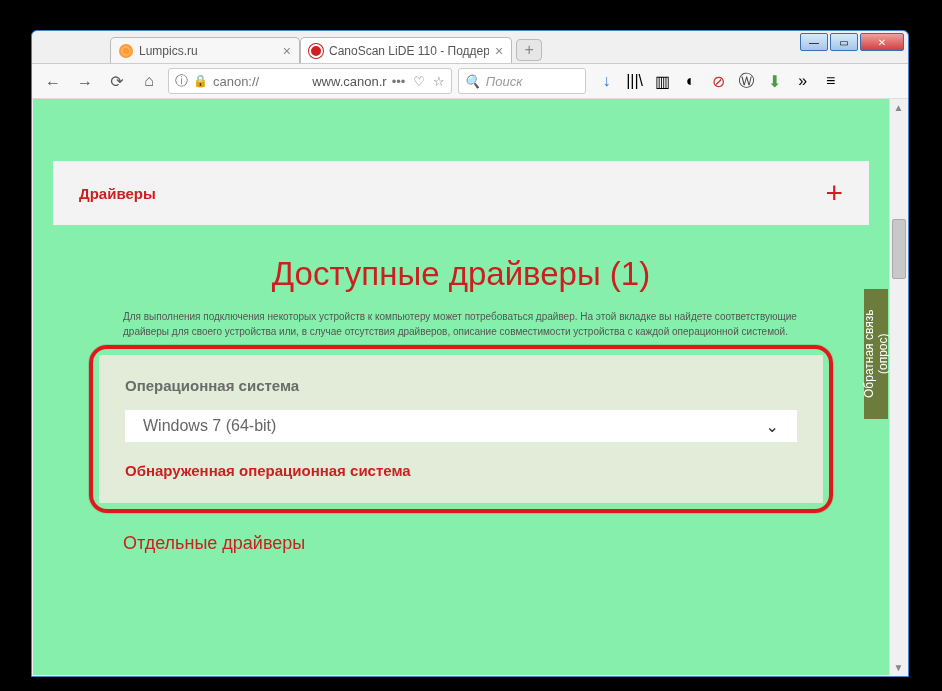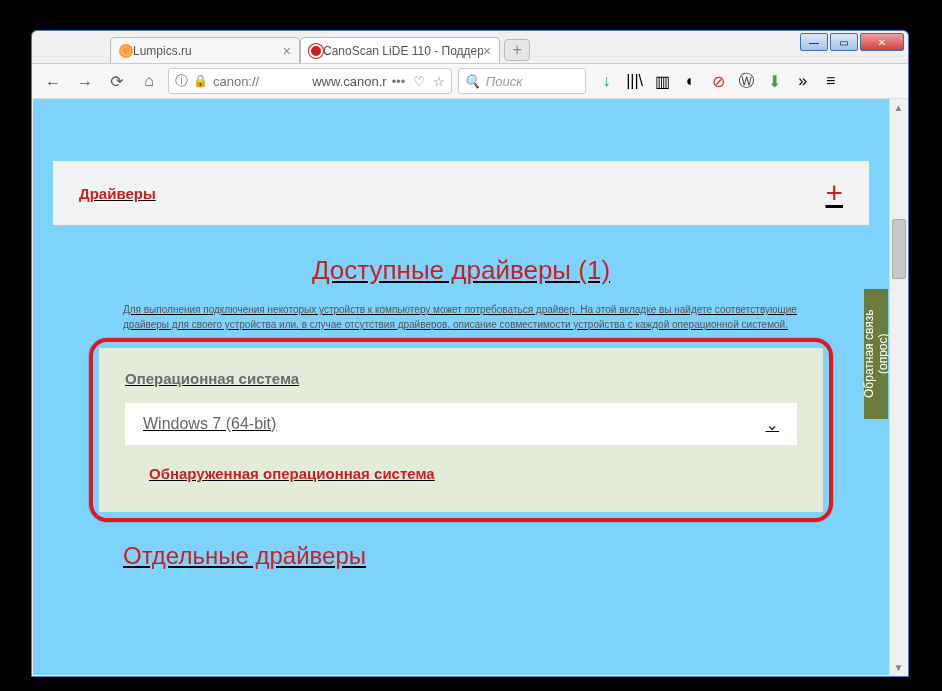--- a/index.html
+++ b/index.html
@@ -4,54 +4,54 @@
 <style>
 * { box-sizing: border-box; margin: 0; padding: 0; }
 body { font-family: Arial, sans-serif; background: #000; width: 942px; height: 691px; overflow: hidden; }
 .window { position: absolute; left: 31px; top: 30px; width: 878px; height: 647px; background: #f0f0f0; border: 1px solid #4a7fc4; border-radius: 6px 6px 0 0; box-shadow: 0 0 8px rgba(0,0,0,0.4); }
 .titlebar-controls { position: absolute; right: 4px; top: 2px; display: flex; gap: 2px; }
 .tbc { width: 28px; height: 18px; border: 1px solid #3c6fb0; border-radius: 2px; display: flex; align-items: center; justify-content: center; font-size: 10px; cursor: pointer; }
 .tbc.min { background: linear-gradient(#dbe8f7,#a5c5ea); }
 .tbc.max { background: linear-gradient(#dbe8f7,#a5c5ea); }
 .tbc.close { background: linear-gradient(#f0a0a0,#d04040); color: #fff; width: 44px; }
 .tabs { position: absolute; left: 78px; top: 6px; display: flex; }
-.tab { height: 26px; background: #f7f7f7; border: 1px solid #bbb; border-bottom: none; border-radius: 5px 5px 0 0; display: flex; align-items: center; padding: 0 8px; font-size: 12px; color: #555; min-width: 190px; max-width: 220px; cursor: pointer; justify-content: center; }
+.tab { height: 26px; background: #f7f7f7; border: 1px solid #bbb; border-bottom: none; border-radius: 5px 5px 0 0; display: flex; align-items: center; padding: 0 8px; gap: 6px; font-size: 12px; color: #555; min-width: 190px; max-width: 220px; cursor: pointer; justify-content: center; }
 .tab.active { background: #fff; }
 .tab .favicon { width: 14px; height: 14px; border-radius: 50%; }
 .fav1 { background: radial-gradient(circle,#ff9933 35%, #ffb870 36%, #ff9933 60%); }
 .fav2 { width: 10px; height: 10px; border-radius: 50%; background: #cc1f1f; border:2px solid #fff; box-shadow:0 0 0 1px #cc1f1f; }
 .tab .closex { margin-left: auto; color: #888; font-size: 14px; }
 .newtab { width: 26px; height: 22px; margin-left: 4px; margin-top: 2px; background: #e6e6e6; border: 1px solid #bbb; border-radius: 4px; display:flex; align-items:center; justify-content:center; color:#888; cursor:pointer; }
 .toolbar { position: absolute; left: 0; top: 32px; width: 100%; height: 36px; background: #f7f7f7; border-top: 1px solid #ccc; border-bottom: 1px solid #ddd; display: flex; align-items: center; padding: 0 8px; gap: 6px; }
 .tbtn { width: 26px; height: 26px; display: flex; align-items: center; justify-content: center; cursor: pointer; color: #5a5a5a; }
 .urlbar { flex: 0 0 280px; height: 26px; border: 1px solid #ccc; border-radius: 3px; background: #fff; display: flex; align-items: center; padding: 0 6px; gap: 5px; font-size: 13px; color: #777; }
 .lock { color: #3cb53c; font-size: 12px; }
 .urlbar .host { color: #555; margin-left: 48px; }
 .urldots { margin-left: auto; display:flex; align-items:center; gap:8px; }
 .searchbar { flex: 0 0 128px; height: 26px; border: 1px solid #ccc; border-radius: 3px; background: #fff; display: flex; align-items: center; padding: 0 6px; gap: 5px; font-size: 13px; color: #999; font-style: italic; }
 .ticons { display: flex; align-items: center; gap: 10px; margin-left: 6px; }
 .ticons .ic { width: 18px; height: 18px; display:flex; align-items:center; justify-content:center; cursor:pointer; }
-.content { position: absolute; left: 1px; top: 68px; width: 856px; height: 576px; background: #7dd3fc; overflow: hidden; text-decoration: underline; }
+.content { position: absolute; left: 1px; top: 68px; width: 856px; height: 576px; background: #86efac; overflow: hidden; }
 .vscroll { position: absolute; right: 1px; top: 68px; width: 18px; height: 576px; background: #f0f0f0; border-left: 1px solid #ddd; }
 .vscroll .thumb { position:absolute; left:2px; top:120px; width:14px; height:60px; background:#c8c8c8; border:1px solid #aaa; border-radius:2px; }
 .vscroll .arr { position:absolute; left:0; width:100%; height:16px; display:flex; align-items:center; justify-content:center; color:#888; font-size:10px; }
 .vscroll .arr.up { top:0; } .vscroll .arr.down { bottom:0; }
 .page { padding: 0; }
 .drivers-bar { margin: 62px 20px 10px 20px; height: 64px; background: #f3f3f3; display: flex; align-items: center; padding: 0 26px; cursor:pointer; }
 .drivers-bar .lbl { color: #cc1f1f; font-weight: bold; font-size: 15px; }
 .drivers-bar .plus { margin-left: auto; color: #cc1f1f; font-size: 30px; font-weight: 300; }
-.avail { text-align: center; color: #cc1f1f; font-size: 26px; margin: 30px 0 16px; }
+.avail { text-align: center; color: #cc1f1f; font-size: 33px; margin: 30px 0 16px; }
 .desc { color: #555; font-size: 10px; line-height: 1.5; margin: 0 90px 6px 90px; }
 .hlbox { margin: 6px 56px 0 56px; border: 4px solid #e3161a; border-radius: 18px; padding: 6px; box-shadow: 0 0 0 1px rgba(0,0,0,0.1); }
-.osbox { background: #e2ecd9; padding: 22px 26px 30px; }
+.osbox { background: #e2ecd9; padding: 22px 26px 24px; }
 .os-label { color: #6b6b6b; font-weight: bold; font-size: 15px; margin-bottom: 16px; }
-.os-select { background: #fff; height: 42px; display: flex; align-items: center; padding: 0 18px; cursor: pointer; color: #666; font-size: 16px; }
+.os-select { background: #fff; height: 32px; display: flex; align-items: center; padding: 0 18px; cursor: pointer; color: #666; font-size: 16px; }
 .os-select .chev { margin-left: auto; font-size: 16px; color:#333; }
-.detected { color: #cc1f1f; font-size: 15px; margin-top: 20px; font-weight: bold; margin-left: 24px; }
-.sep-title { color: #cc1f1f; font-size: 24px; margin: 20px 0 0 90px; }
+.detected { color: #cc1f1f; font-size: 15px; margin-top: 20px; font-weight: bold; }
+.sep-title { color: #cc1f1f; font-size: 18px; margin: 20px 0 0 90px; }
 .feedback-tab { position: absolute; right: 1px; top: 190px; width: 24px; height: 130px; background: #6b7c3d; color: #fff; font-size: 12px; writing-mode: vertical-rl; transform: rotate(180deg); display:flex; align-items:center; justify-content:center; text-align:center; cursor:pointer; }
 </style>
 </head>
 <body>
 
 <div class="window">
 
   <div class="titlebar-controls">
     <div class="tbc min">—</div>
     <div class="tbc max">▭</div>

